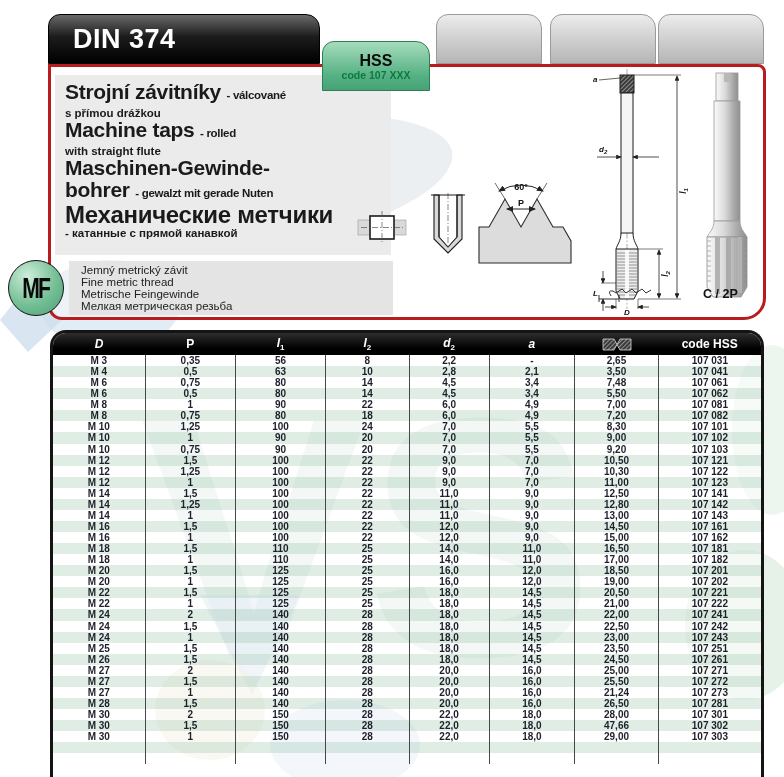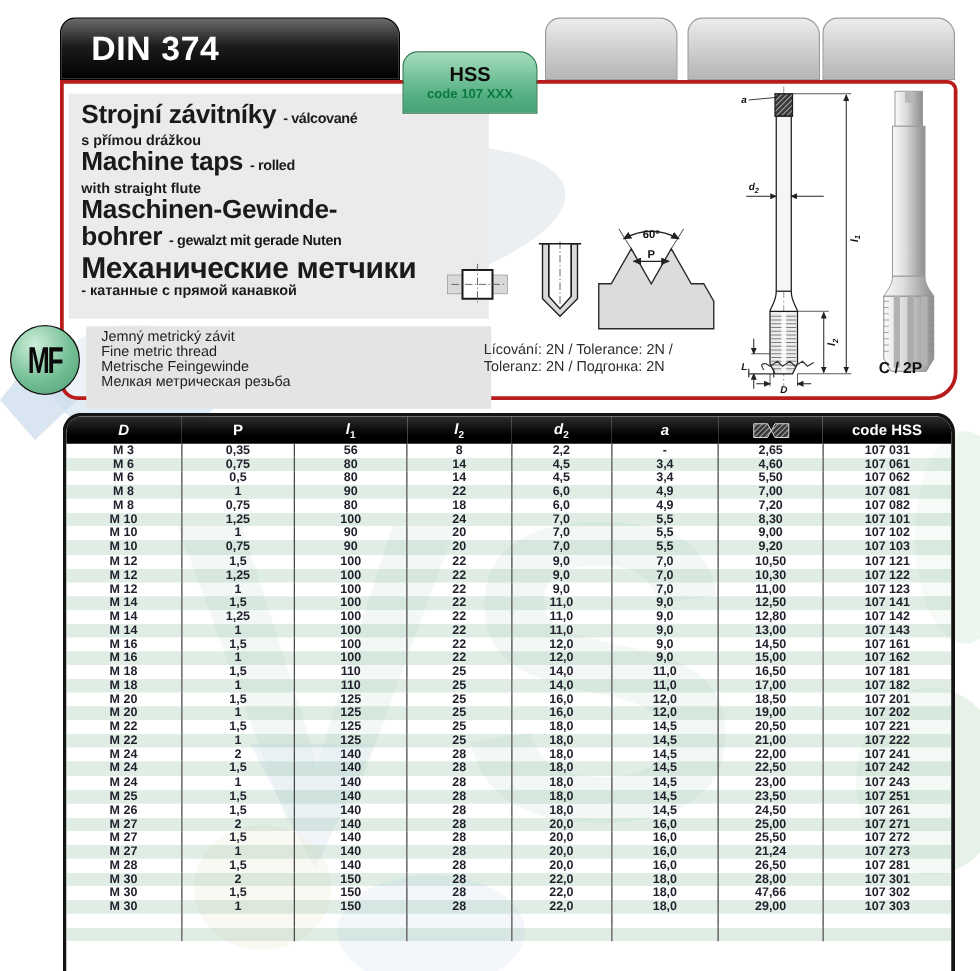--- a/index.html
+++ b/index.html
@@ -21,21 +21,21 @@
   #gray-tab-1{left:436px;} #gray-tab-2{left:550px;} #gray-tab-3{left:658px;}
   
   #main-panel{left:48px;top:64px;width:712px;height:250px;border:3px solid #b91c1c;
               border-radius:0 8px 22px 14px;z-index:1;background:rgba(255,255,255,.35);}
   #intro-panel{left:4px;top:8px;width:336px;height:180px;background:#ebebeb;
                padding:6px 0 0 10px;box-sizing:border-box;z-index:2;}
   .h-big{font-size:21px;font-weight:800;line-height:22px;letter-spacing:-.3px;}
   .h-suf{font-size:11.5px;font-weight:800;}
   .h-sub{font-size:11.5px;font-weight:800;line-height:12px;margin-top:1px;}
   .h-ru{font-size:24px;}
-  #mf-panel{left:18px;top:194px;width:324px;height:66px;background:#e4e4e4;
+  #mf-panel{left:18px;top:194px;width:324px;height:54px;background:#e4e4e4;
             padding:3px 0 0 12px;box-sizing:border-box;z-index:2;}
   #mf-panel div{font-size:11.5px;line-height:12px;color:#222;}
   #mf-badge{left:8px;top:260px;width:54px;height:54px;border-radius:50%;z-index:4;
             background:radial-gradient(circle at 35% 28%,#cdeeda,#74bf95 55%,#4f9f77);
             border:1.5px solid #101010;display:flex;align-items:center;justify-content:center;}
   #mf-badge span{font-weight:900;font-size:23px;color:#0a0a0a;transform:scaleY(1.3) scaleX(.92);letter-spacing:-2px;}
   #tolerance{left:336px;top:206px;width:210px;font-size:11.5px;line-height:14px;color:#2d2d2d;z-index:2;}
   #variant-label{left:652px;top:220px;font-size:12.5px;font-weight:800;color:#111;z-index:2;}
   .drawing{z-index:2;}
   
@@ -112,24 +112,20 @@
     <div class="h-sub">- катанные с прямой канавкой</div>
   </div>
 
   <div id="mf-panel" class="abs">
     <div>Jemný metrický závit</div>
     <div>Fine metric thread</div>
     <div>Metrische Feingewinde</div>
     <div>Мелкая метрическая резьба</div>
   </div>
 
-  <div id="tolerance" class="abs">
-    <div>Lícování: 2N / Tolerance: 2N /</div>
-    <div>Toleranz: 2N / Подгонка: 2N</div>
-  </div>
 
   <svg class="abs drawing" style="left:306px;top:144px" width="50" height="32" viewBox="0 0 50 32">
     <rect x="1" y="9" width="48" height="15" fill="#d9d9d9" stroke="#9a9a9a" stroke-width=".6"></rect>
     <rect x="13" y="5" width="24" height="23" fill="#fff" stroke="#1c1c1c" stroke-width="1.6"></rect>
     <line x1="25" y1="0" x2="25" y2="32" stroke="#555" stroke-width=".7" stroke-dasharray="6 2 1 2"></line>
     <line x1="4" y1="16.5" x2="46" y2="16.5" stroke="#555" stroke-width=".7" stroke-dasharray="6 2 1 2"></line>
   </svg>
 
   <svg class="abs drawing" style="left:372px;top:126px" width="50" height="62" viewBox="0 0 50 62">
     <polygon points="11,2 16,2 16,44 25,54 34,44 34,2 39,2 39,46 25,60 11,46" fill="#d9d9d9" stroke="#1c1c1c" stroke-width="1.1"></polygon>
@@ -286,27 +282,37 @@
           <td>M 3</td>
           <td>0,35</td>
           <td>56</td>
           <td>8</td>
           <td>2,2</td>
           <td>-</td>
           <td>2,65</td>
           <td>107 031</td>
         </tr>
         <tr>
+          <td>M 4</td>
+          <td>0,5</td>
+          <td>63</td>
+          <td>10</td>
+          <td>2,8</td>
+          <td>2,1</td>
+          <td>3,50</td>
+          <td>107 041</td>
+        </tr>
+        <tr>
           <td>M 6</td>
           <td>0,75</td>
           <td>80</td>
           <td>14</td>
           <td>4,5</td>
           <td>3,4</td>
-          <td>4,60</td>
+          <td>7,48</td>
           <td>107 061</td>
         </tr>
         <tr>
           <td>M 6</td>
           <td>0,5</td>
           <td>80</td>
           <td>14</td>
           <td>4,5</td>
           <td>3,4</td>
           <td>5,50</td>

